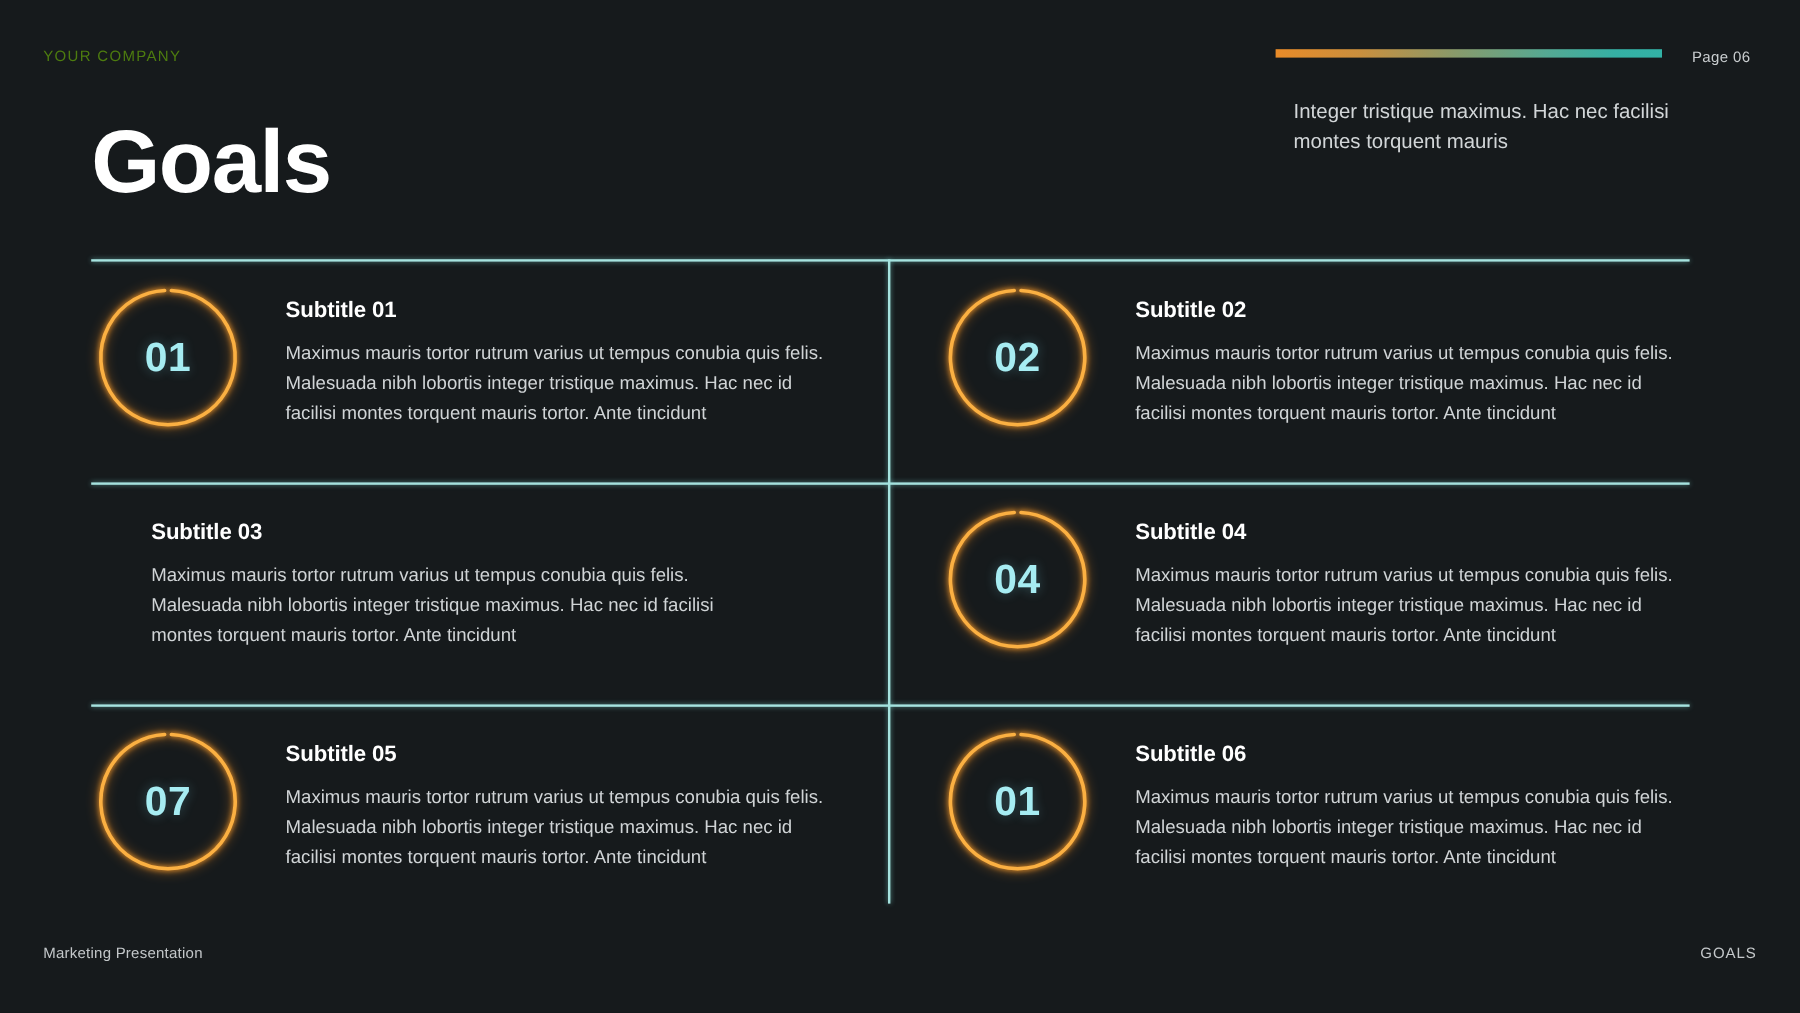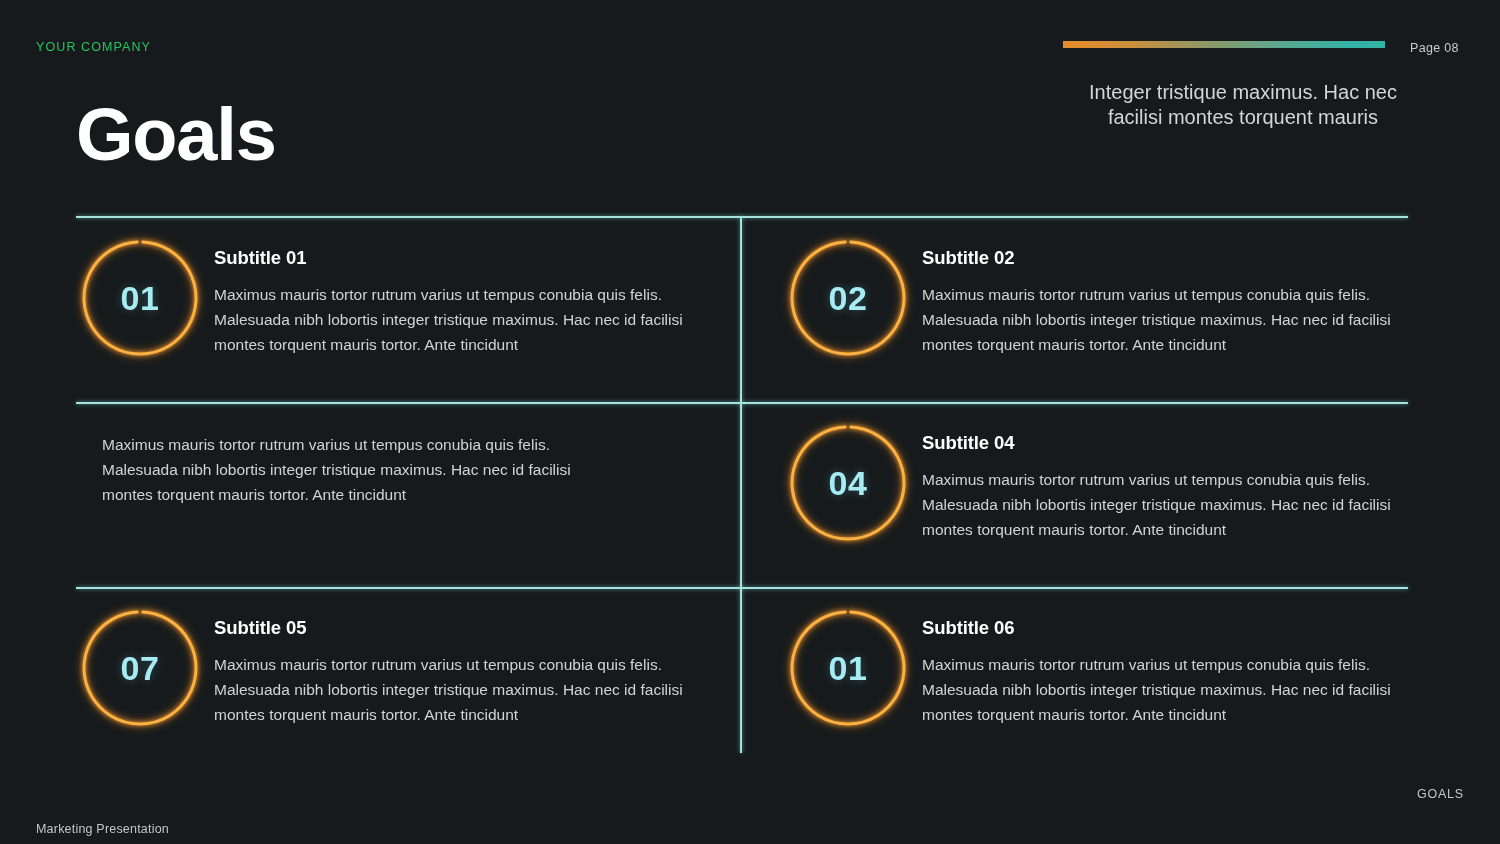--- a/index.html
+++ b/index.html
@@ -25,21 +25,21 @@
     background: #161a1c;
   }
 
   
   .brand {
     position: absolute;
     left: 36px;
     top: 40px;
     font-size: 12.5px;
     letter-spacing: 1.1px;
-    color: #22c55e;
+    color: #4d7c0f;
     font-weight: 400;
   }
 
   .gradient-bar {
     position: absolute;
     left: 1063px;
     top: 41px;
     width: 322px;
     height: 7px;
     background: linear-gradient(90deg, #e98b28 0%, #c98f3e 22%, #8a9a6a 46%, #55a993 70%, #35b0a4 88%, #32b2a6 100%);
@@ -52,22 +52,22 @@
     font-size: 12.5px;
     color: #c9cdcf;
     letter-spacing: 0.3px;
   }
 
   .header-note {
     position: absolute;
     right: 92px;
     top: 80px;
     width: 330px;
-    text-align: center;
-    font-size: 20px;
+    text-align: left;
+    font-size: 17px;
     line-height: 25px;
     color: #d2d6d8;
     font-weight: 400;
   }
 
   
   .slide-title {
     position: absolute;
     left: 76px;
     top: 92px;
@@ -173,21 +173,21 @@
     justify-content: center;
     font-size: 34px;
     font-weight: 700;
     letter-spacing: 0.5px;
     color: #a6ecf2;
     text-shadow: 0 0 10px rgba(120, 220, 235, 0.30);
   }
 
   
   .cell-text {
-    margin-left: 18px;
+    margin-left: 42px;
     padding-top: 6px;
     width: 492px;
   }
 
   .cell-subtitle {
     font-size: 18.5px;
     font-weight: 700;
     color: #ffffff;
     letter-spacing: -0.1px;
     margin-bottom: 13px;
@@ -197,21 +197,21 @@
     font-size: 15.5px;
     line-height: 25px;
     color: #d0d4d6;
     font-weight: 400;
   }
 
   
   .footer-left {
     position: absolute;
     left: 36px;
-    top: 822px;
+    top: 787px;
     font-size: 12.5px;
     color: #c3c7c9;
     letter-spacing: 0.2px;
   }
 
   .footer-right {
     position: absolute;
     right: 36px;
     top: 787px;
     font-size: 12.5px;
@@ -221,21 +221,21 @@
 </style>
 </head>
 <body>
 
 <div class="slide">
 
   <div class="brand">YOUR COMPANY</div>
 
   <div class="gradient-bar"></div>
 
-  <div class="page-num">Page 08</div>
+  <div class="page-num">Page 06</div>
 
   <div class="header-note">Integer tristique maximus. Hac nec facilisi montes torquent mauris</div>
 
   <div class="slide-title">Goals</div>
 
   <div class="grid">
 
     <div class="hline r0"></div>
     <div class="hline r1"></div>
     <div class="hline r2"></div>
@@ -266,20 +266,21 @@
         <div class="badge-num">02</div>
       </div>
       <div class="cell-text">
         <div class="cell-subtitle">Subtitle 02</div>
         <div class="cell-body">Maximus mauris tortor rutrum varius ut tempus conubia quis felis. Malesuada nibh lobortis integer tristique maximus. Hac nec id facilisi montes torquent mauris tortor. Ante tincidunt</div>
       </div>
     </div>
 
     <div class="cell c-left row1">
       <div class="cell-text">
+        <div class="cell-subtitle">Subtitle 03</div>
         <div class="cell-body">Maximus mauris tortor rutrum varius ut tempus conubia quis felis. Malesuada nibh lobortis integer tristique maximus. Hac nec id facilisi montes torquent mauris tortor. Ante tincidunt</div>
       </div>
     </div>
 
     <div class="cell c-right row1">
       <div class="badge">
         <svg viewBox="0 0 132 132" aria-hidden="true">
           <path class="ring-glow-outer" d="M 68.8 10.06 A 56 56 0 1 1 63.2 10.06"></path>
           <path class="ring-glow-mid" d="M 68.8 10.06 A 56 56 0 1 1 63.2 10.06"></path>
           <path class="ring-core" d="M 68.8 10.06 A 56 56 0 1 1 63.2 10.06"></path>

